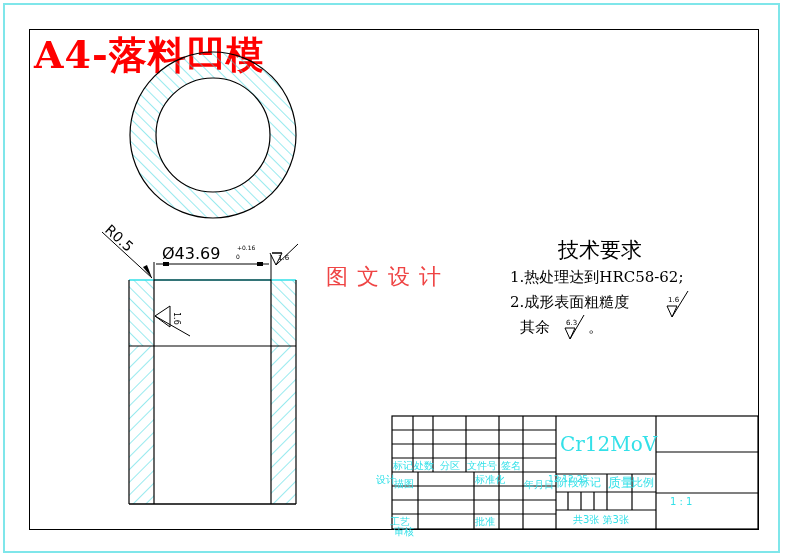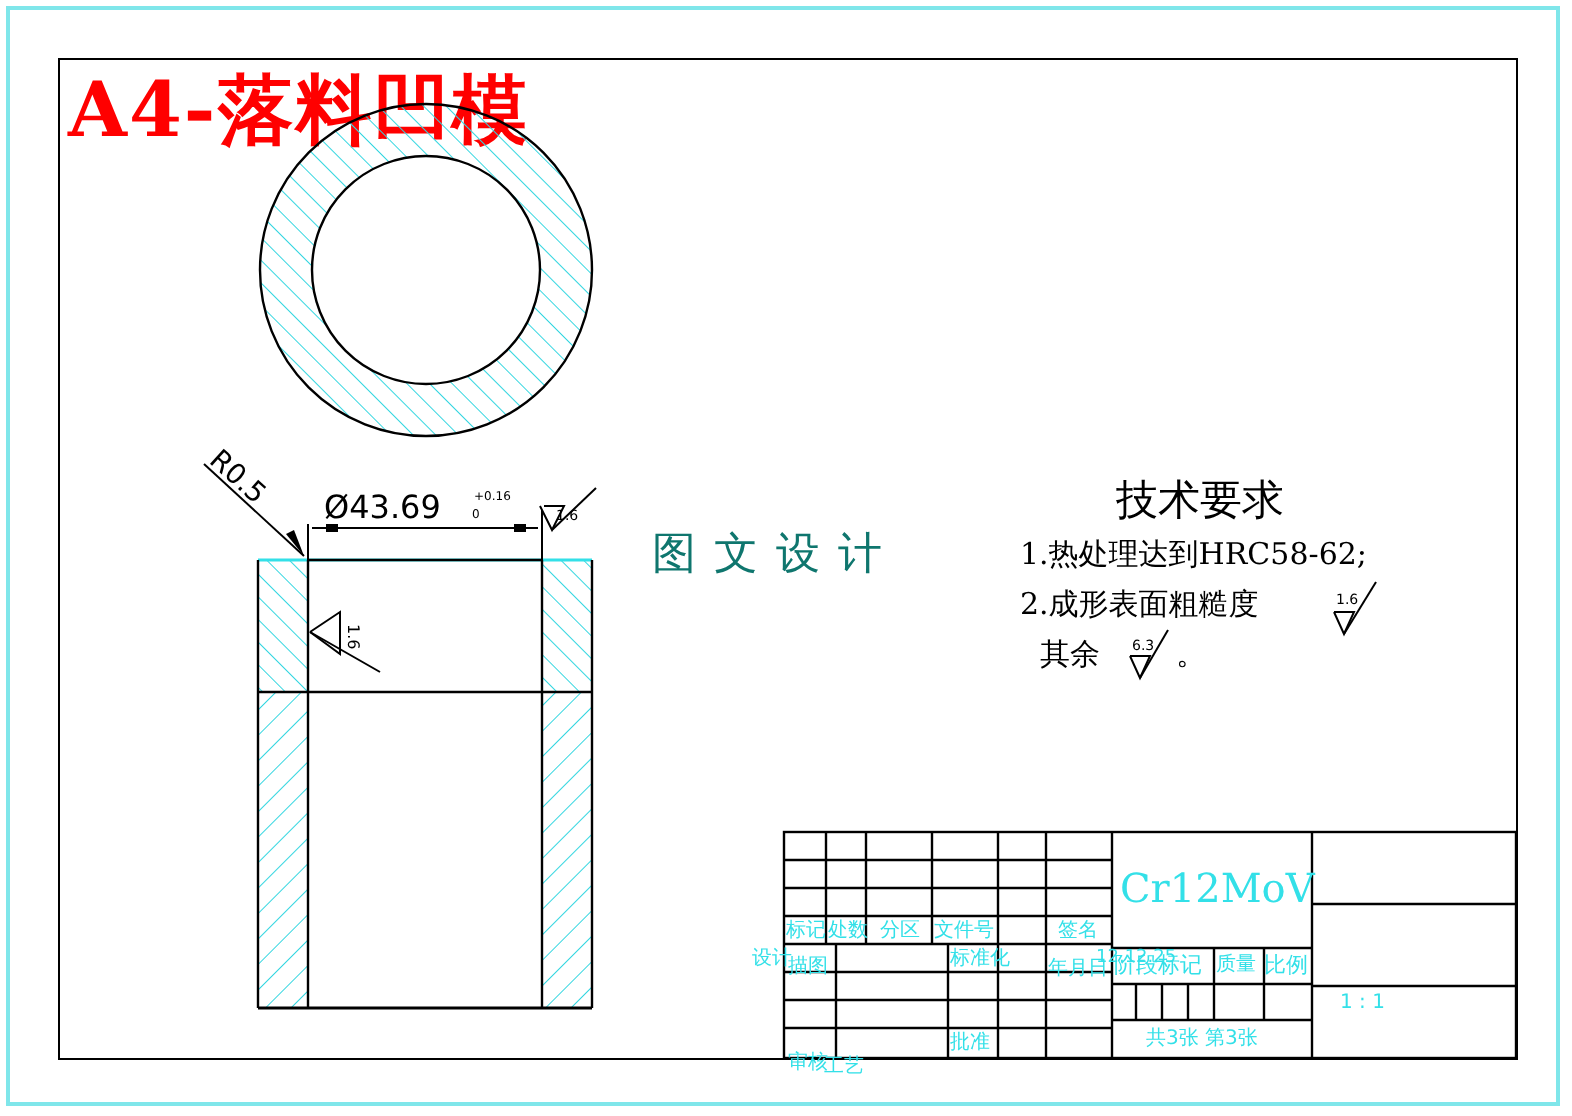--- a/index.html
+++ b/index.html
@@ -1,21 +1,21 @@
 <!DOCTYPE html>
 <html><head>
 <meta charset="utf-8">
 <style>
   html, body { margin:0; padding:0; background:#ffffff; }
   body { width:786px; height:558px; position:relative; overflow:hidden; font-family:"DejaVu Sans", sans-serif; }
   .outer-border { position:absolute; left:3px; top:3px; width:777px; height:550px; border:2px solid #7fe6ea; box-sizing:border-box; }
   .inner-frame { position:absolute; left:29px; top:29px; width:730px; height:501px; border:1.5px solid #000; box-sizing:border-box; }
   .title { position:absolute; left:34px; top:30px; font-family:"DejaVu Serif", serif; font-size:38px; color:#ff0000; font-weight:bold; letter-spacing:1px; line-height:50px; white-space:nowrap; }
   svg.drawing { position:absolute; left:0; top:0; }
-  .watermark { position:absolute; left:326px; top:262px; font-family:"DejaVu Serif", serif; font-size:22px; color:#0f766e; letter-spacing:9px; white-space:nowrap; }
+  .watermark { position:absolute; left:326px; top:262px; font-family:"DejaVu Serif", serif; font-size:22px; color:#ef4444; letter-spacing:9px; white-space:nowrap; }
   .tech { position:absolute; left:508px; top:236px; font-family:"DejaVu Serif", serif; color:#000; }
   .tech-title { position:absolute; left:50px; top:0; font-size:21px; white-space:nowrap; }
   .tech-line { position:absolute; font-size:15px; white-space:nowrap; }
   .tb-text { position:absolute; color:#33e0e8; font-size:10px; white-space:nowrap; line-height:12px; }
   .material { position:absolute; left:560px; top:432px; font-family:"DejaVu Serif", serif; font-size:20px; color:#33e0e8; white-space:nowrap; }
 </style>
 </head>
 <body>
 
 <div class="outer-border"></div>
@@ -146,28 +146,28 @@
   <div class="tech-line" style="left:12px; top:82px;">其余</div>
   <div class="tech-line" style="left:80px; top:82px;">。</div>
 </div>
 
 <div class="material">Cr12MoV</div>
 
 <div class="tb-text" style="left:393px; top:460px;">标记</div>
 <div class="tb-text" style="left:414px; top:460px;">处数</div>
 <div class="tb-text" style="left:440px; top:460px;">分区</div>
 <div class="tb-text" style="left:467px; top:460px;">文件号</div>
-<div class="tb-text" style="left:501px; top:460px;margin-left:28px;">签名</div>
+<div class="tb-text" style="left:501px; top:460px;">签名</div>
 <div class="tb-text" style="left:524px; top:460px;margin-top:19px;">年月日</div>
 
 <div class="tb-text" style="left:376px; top:474px;">设计</div>
 <div class="tb-text" style="left:475px; top:474px;">标准化</div>
 <div class="tb-text" style="left:524px; top:473px; font-size:9px;padding-left:24px;">12.12.25</div>
 <div class="tb-text" style="left:394px; top:478px;text-align:center;">描图</div>
 <div class="tb-text" style="left:394px; top:502px;margin-top:24px;">审核</div>
-<div class="tb-text" style="left:412px; top:516px;margin-top:12px;">工艺</div>
+<div class="tb-text" style="left:390px; top:516px;">工艺</div>
 <div class="tb-text" style="left:475px; top:516px;">批准</div>
 
 <div class="tb-text" style="left:557px; top:477px; font-size:11px;">阶段标记</div>
-<div class="tb-text" style="left:608px; top:477px; font-size:10px;">质量</div>
+<div class="tb-text" style="left:608px; top:477px; font-size:13px;font-family:Liberation Serif, serif;">质量</div>
 <div class="tb-text" style="left:632px; top:477px; font-size:11px;">比例</div>
 <div class="tb-text" style="left:634px; top:496px; font-size:10px;padding-left:36px;">1 : 1</div>
 <div class="tb-text" style="left:573px; top:514px; font-size:10px;">共3张  第3张</div>
 
 </body></html>

